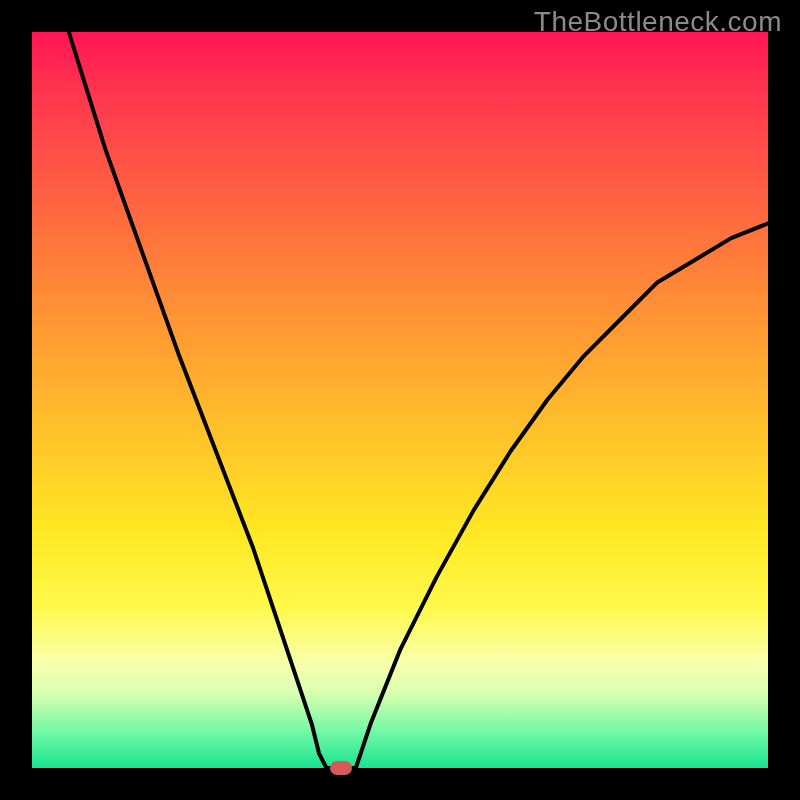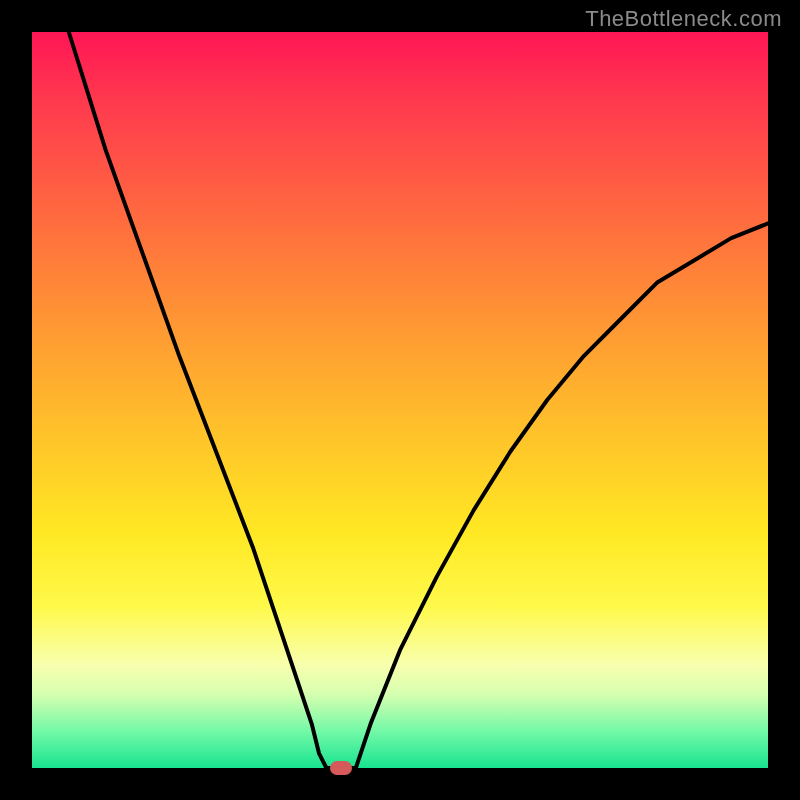--- a/index.html
+++ b/index.html
@@ -39,21 +39,21 @@
       #d6ffb0 90%,
       #73f9a7 95%,
       #18e38f 100%
     );
   }
   .watermark {
     position: absolute;
     top: 6px;
     right: 18px;
     color: #8a8a8a;
-    font-size: 22px;
+    font-size: 28px;
     font-weight: 400;
     letter-spacing: 0.5px;
     user-select: none;
   }
   svg.curve {
     position: absolute;
     top: 0;
     left: 0;
     width: 736px;
     height: 736px;

